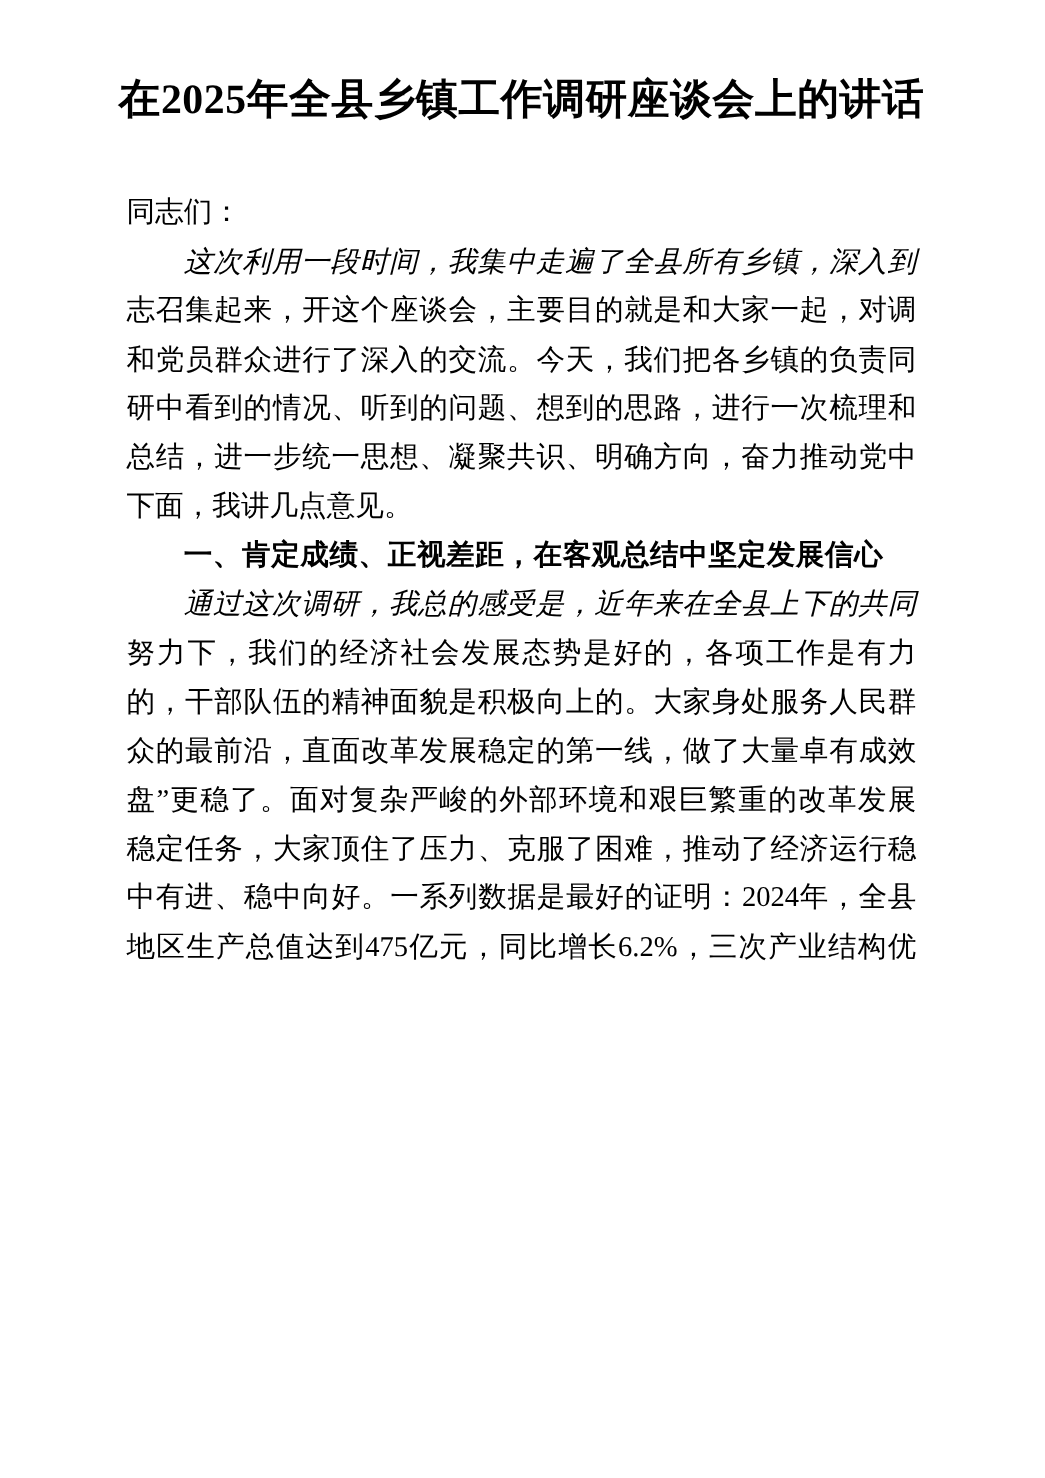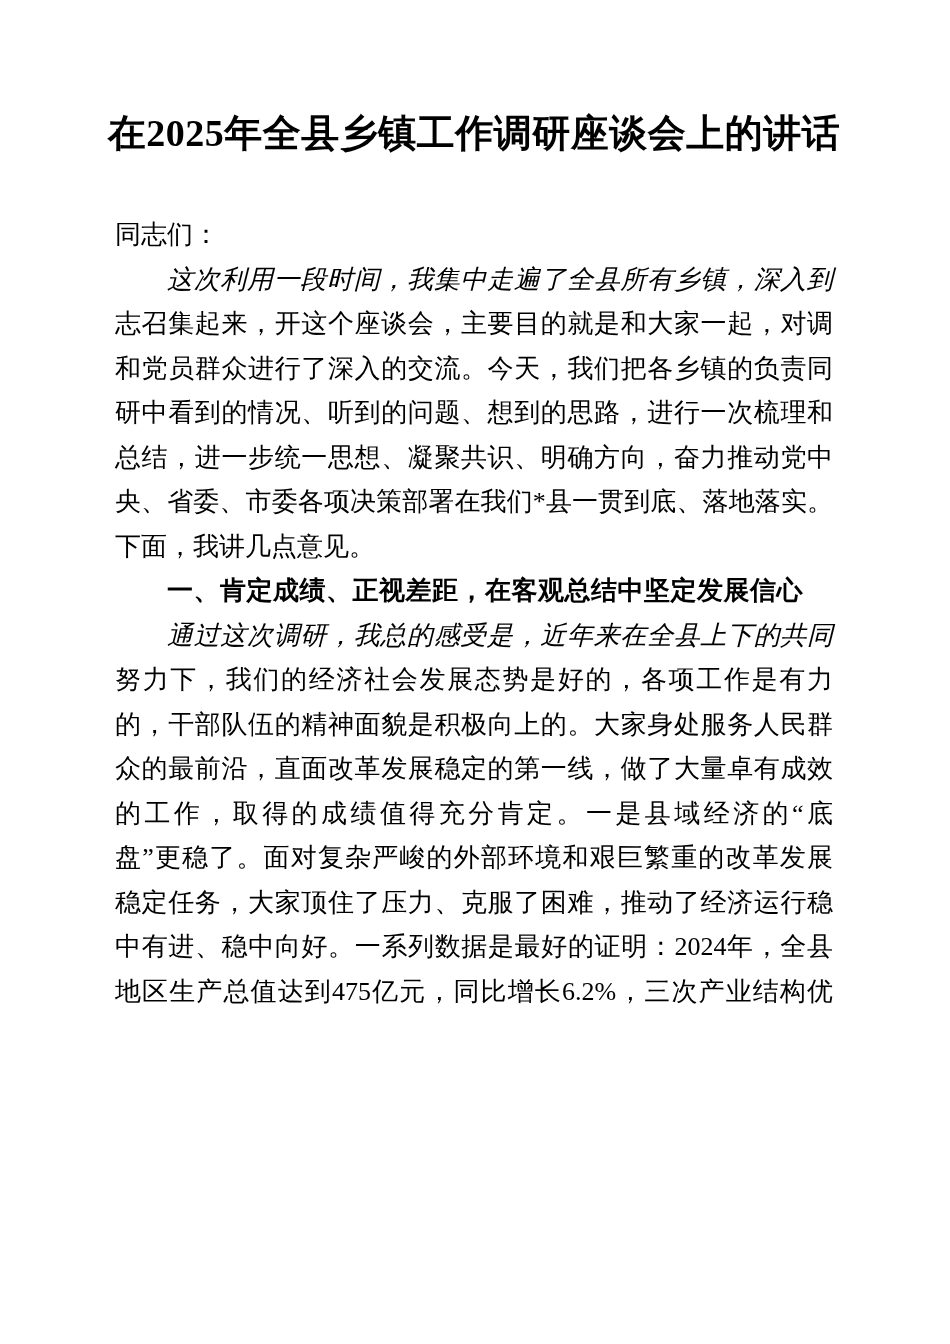--- a/index.html
+++ b/index.html
@@ -8,21 +8,21 @@
     background: #ffffff;
   }
   .page {
     position: relative;
     width: 950px;
     height: 1344px;
     background: #ffffff;
     color: #000000;
     font-family: "Liberation Serif", serif;
     box-sizing: border-box;
-    padding: 110px 117px 0 115px;
+    padding: 68px 117px 0 115px;
     overflow: hidden;
   }
   .doc-title {
     margin: 0 -24px 57px -24px;
     text-align: center;
     white-space: nowrap;
     font-weight: bold;
     font-size: 38px;
     line-height: 46px;
     letter-spacing: 0.5px;
@@ -61,29 +61,27 @@
 
   <div class="body-text">
 
     <div class="line">同志们：</div>
 
     <div class="line justify indent">这次利用一段时间，我集中走遍了全县所有乡镇，深入到</div>
     <div class="line justify">志召集起来，开这个座谈会，主要目的就是和大家一起，对调</div>
     <div class="line justify">和党员群众进行了深入的交流。今天，我们把各乡镇的负责同</div>
     <div class="line justify">研中看到的情况、听到的问题、想到的思路，进行一次梳理和</div>
     <div class="line justify">总结，进一步统一思想、凝聚共识、明确方向，奋力推动党中</div>
-    <div class="line justify">央、省委、市委各项决策部署在我们*县一贯到底、落地落实。</div>
     <div class="line">下面，我讲几点意见。</div>
 
     <div class="line heading">一、肯定成绩、正视差距，在客观总结中坚定发展信心</div>
 
     <div class="line justify indent">通过这次调研，我总的感受是，近年来在全县上下的共同</div>
     <div class="line justify">努力下，我们的经济社会发展态势是好的，各项工作是有力</div>
     <div class="line justify">的，干部队伍的精神面貌是积极向上的。大家身处服务人民群</div>
     <div class="line justify">众的最前沿，直面改革发展稳定的第一线，做了大量卓有成效</div>
-    <div class="line justify">的工作，取得的成绩值得充分肯定。一是县域经济的“底</div>
     <div class="line justify">盘”更稳了。面对复杂严峻的外部环境和艰巨繁重的改革发展</div>
     <div class="line justify">稳定任务，大家顶住了压力、克服了困难，推动了经济运行稳</div>
     <div class="line justify">中有进、稳中向好。一系列数据是最好的证明：2024年，全县</div>
     <div class="line justify">地区生产总值达到475亿元，同比增长6.2%，三次产业结构优</div>
 
   </div>
 </div>
 
 </body></html>

